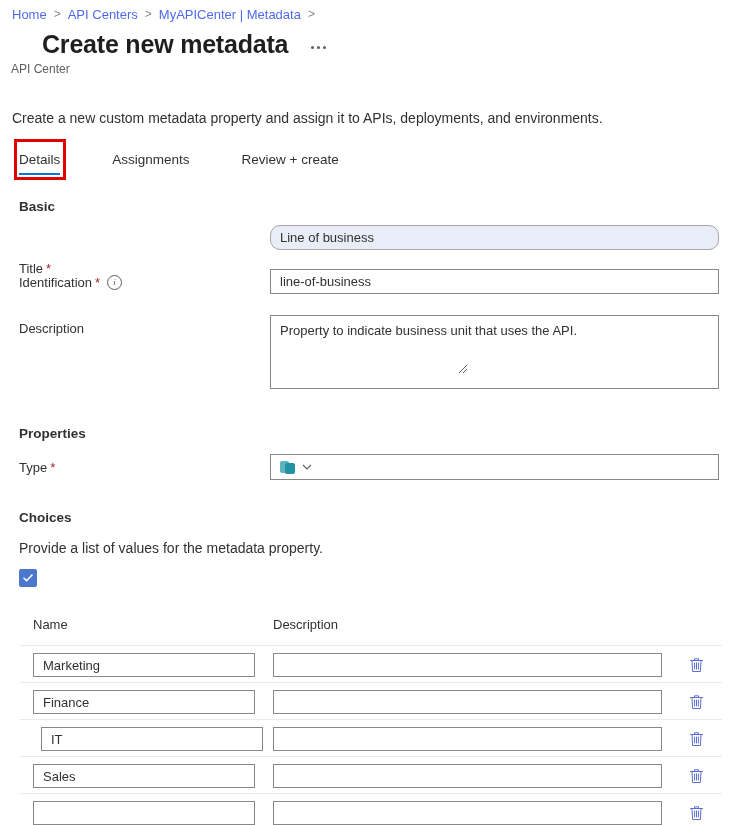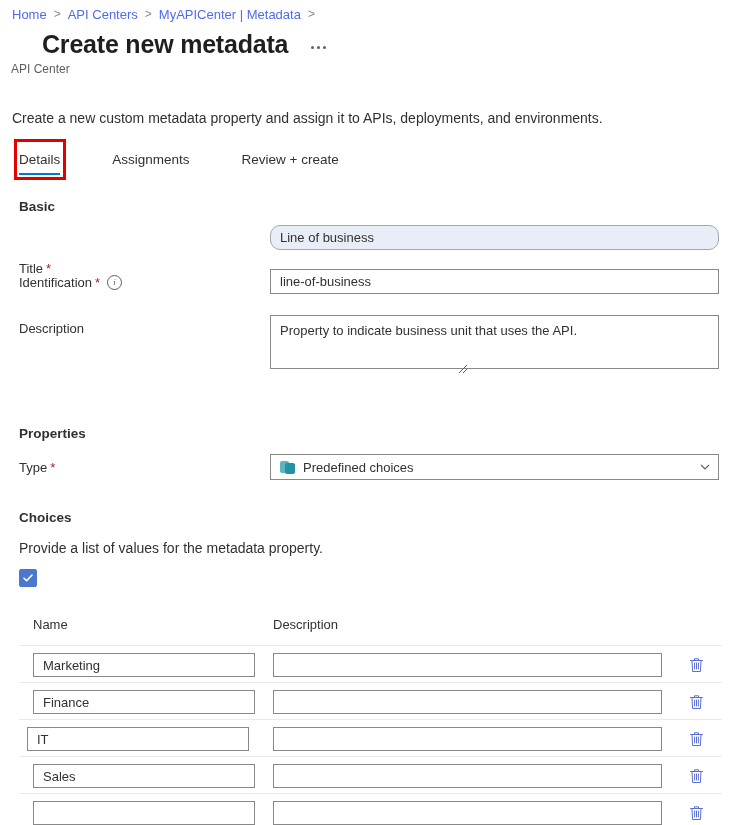--- a/index.html
+++ b/index.html
@@ -326,37 +326,36 @@
 <div class="field-label" style="top:275px;">
   <span>Identification</span>
   <span class="req">*</span>
   <span class="info-icon">i</span>
 </div>
 <input class="txt" style="left: 270px; top: 269px; width: 449px; height: 25px;" value="line-of-business">
 
 <div class="field-label" style="top:321px;">
   <span>Description</span>
 </div>
-<textarea class="txt" style="left: 270px; top: 315px; width: 449px; height: 54px;">Property to indicate business unit that uses the API.</textarea>
+<textarea class="txt" style="left: 270px; top: 315px; width: 449px; height: 74px;">Property to indicate business unit that uses the API.</textarea>
 <svg class="resize-grip" style="top:362px;" width="12" height="12" viewBox="0 0 12 12">
   <path d="M11 3 L3 11 M11 7 L7 11" stroke="#605e5c" stroke-width="1" fill="none"></path>
 </svg>
 
 <div class="section-head" style="top:426px;">Properties</div>
 
 <div class="field-label" style="top:460px;">
   <span>Type</span>
   <span class="req">*</span>
 </div>
 <div class="dropdown" style="left:270px; top:454px; width:449px; height:26px;">
   <span class="choice-icon">
     <span class="sq back"></span>
     <span class="sq front"></span>
   </span>
-  <span class="dd-label">Predefined choices</span>
   <svg class="chev" viewBox="0 0 10 10">
     <path d="M1 3 L5 7 L9 3" stroke="#605e5c" stroke-width="1.1" fill="none"></path>
   </svg>
 </div>
 
 <div class="section-head" style="top:510px;">Choices</div>
 <div class="intro" style="top:540px; left:19px;">Provide a list of values for the metadata property.</div>
 
 <div class="cb-row" style="top:569px;">
   <span class="cb">
@@ -381,21 +380,21 @@
 <div class="row-divider" style="top:682px;"></div>
 <input class="txt" style="left: 33px; top: 690px; width: 222px; height: 24px;" value="Finance">
 <input class="txt" style="left: 273px; top: 690px; width: 389px; height: 24px;" value="">
 <button class="trash-btn" style="left:684px; top:690px;">
   <svg width="15" height="16" viewBox="0 0 15 16">
     <path d="M1.5 3.5 H13.5 M5.5 3.5 V1.8 H9.5 V3.5 M3 3.5 L3.6 14.5 H11.4 L12 3.5 M5.6 6 V12 M7.5 6 V12 M9.4 6 V12" stroke="#5b6ed6" stroke-width="1" fill="none" stroke-linecap="round" stroke-linejoin="round"></path>
   </svg>
 </button>
 
 <div class="row-divider" style="top:719px;"></div>
-<input class="txt" style="left: 27px; top: 727px; width: 222px; height: 24px;" value="IT">
+<input class="txt" style="left: 41px; top: 727px; width: 222px; height: 24px;" value="IT">
 <input class="txt" style="left: 273px; top: 727px; width: 389px; height: 24px;" value="">
 <button class="trash-btn" style="left:684px; top:727px;">
   <svg width="15" height="16" viewBox="0 0 15 16">
     <path d="M1.5 3.5 H13.5 M5.5 3.5 V1.8 H9.5 V3.5 M3 3.5 L3.6 14.5 H11.4 L12 3.5 M5.6 6 V12 M7.5 6 V12 M9.4 6 V12" stroke="#5b6ed6" stroke-width="1" fill="none" stroke-linecap="round" stroke-linejoin="round"></path>
   </svg>
 </button>
 
 <div class="row-divider" style="top:756px;"></div>
 <input class="txt" style="left: 33px; top: 764px; width: 222px; height: 24px;" value="Sales">
 <input class="txt" style="left: 273px; top: 764px; width: 389px; height: 24px;" value="">

